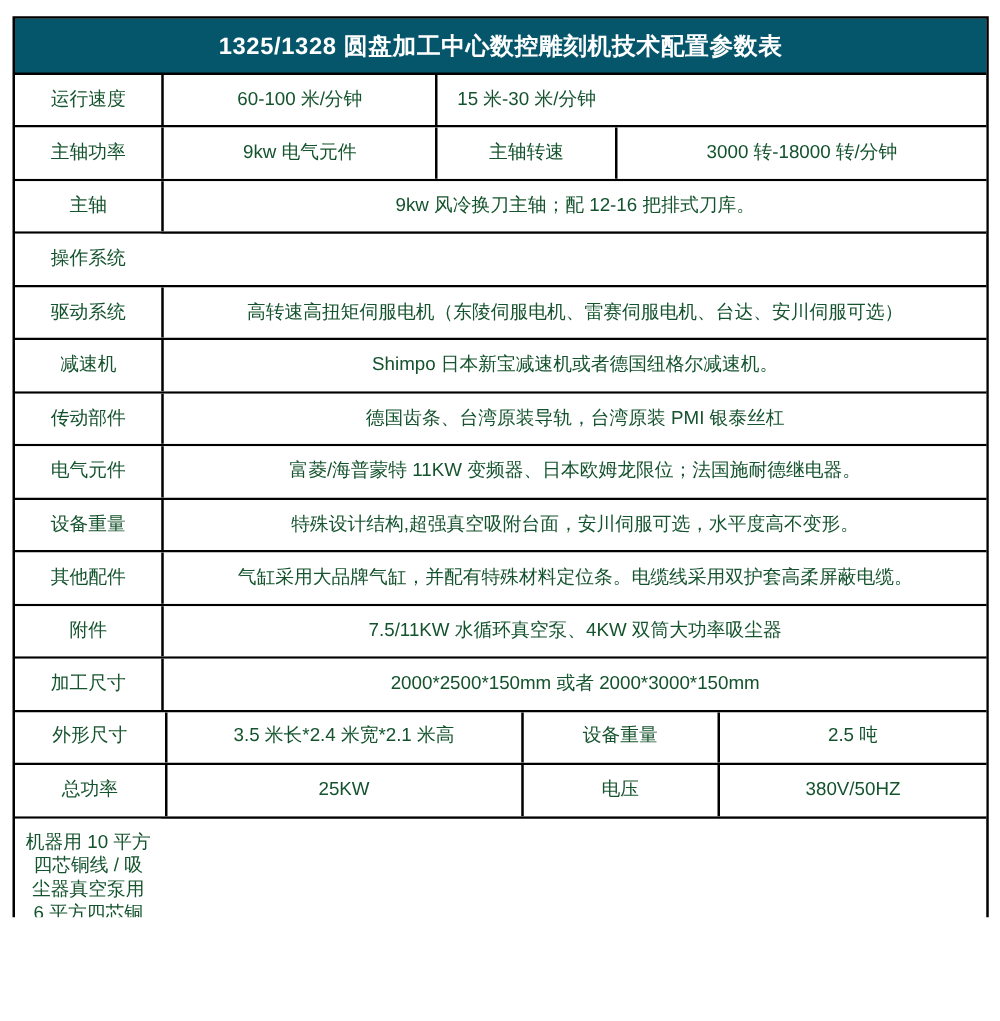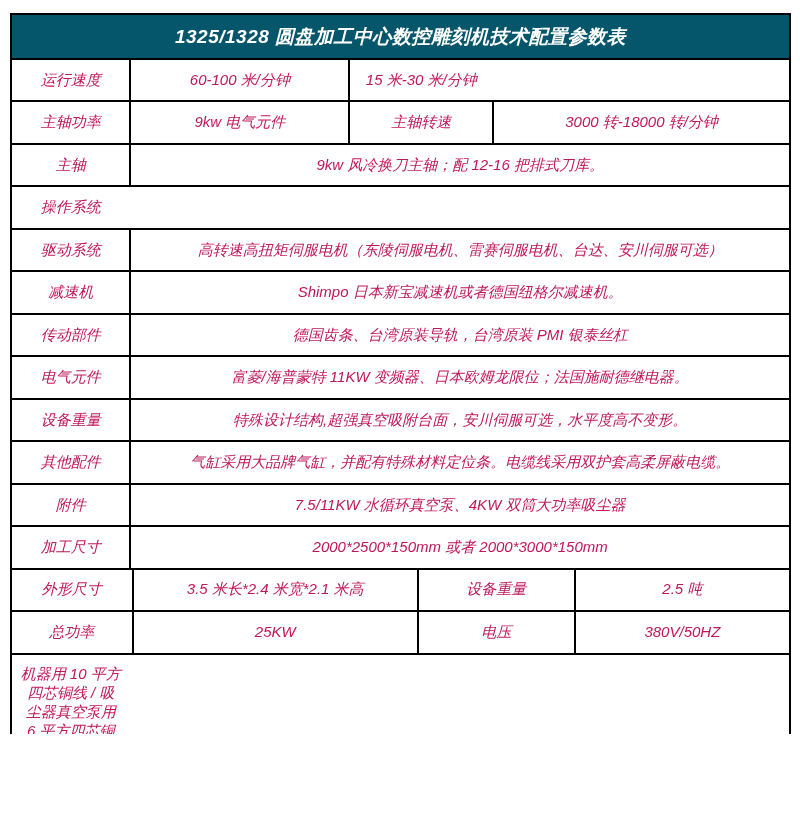--- a/index.html
+++ b/index.html
@@ -3,21 +3,20 @@
 <meta charset="utf-8">
 <style>
   * { margin:0; padding:0; box-sizing:border-box; }
   html,body { background:#ffffff; }
   .page {
     position:relative;
     width:800px; height:734px;
     background:#ffffff;
     font-family:"Liberation Sans","DejaVu Sans",sans-serif;
     overflow:hidden;
-    font-style:italic;
   }
   .spec-table {
     position:absolute;
     left:10px; top:13px;
     width:781px; height:759px;
     border:2px solid #000000;
     display:flex;
     flex-direction:column;
     background:#ffffff;
   }
@@ -44,21 +43,21 @@
   .row:last-child { border-bottom:none; }
   .row-4a { grid-template-columns:15.1% 28.2% 18.5% auto; }
   .row-2  { grid-template-columns:15.1% auto; }
   .row-4b { grid-template-columns:15.4% 36.7% 20.2% auto; }
   .cell {
     display:flex;
     align-items:center;
     justify-content:center;
     text-align:center;
     padding:2px 8px;
-    color:#be185d;
+    color:#14532d;
     font-size:15px;
     line-height:1.25;
     border-left:2px solid #000000;
     background:#ffffff;
   }
   .cell:first-child { border-left:none; }
 </style>
 </head>
 <body>
 

